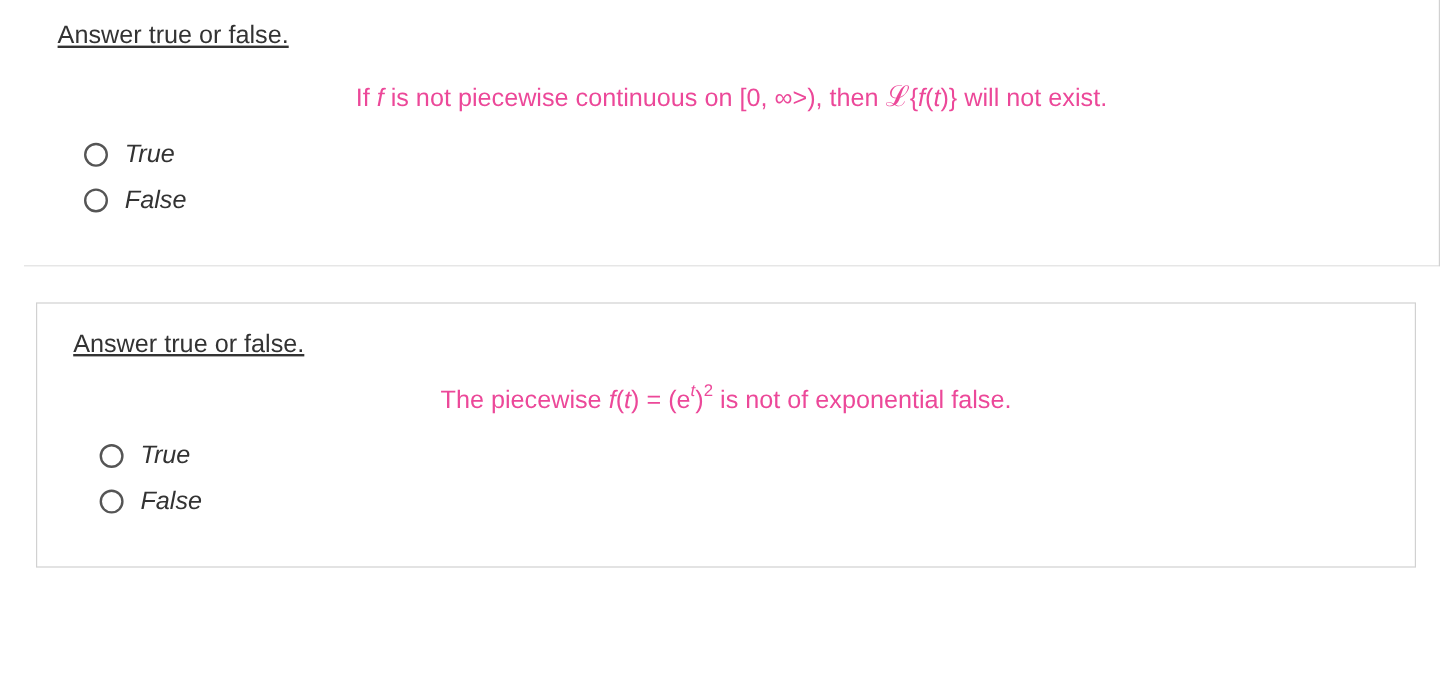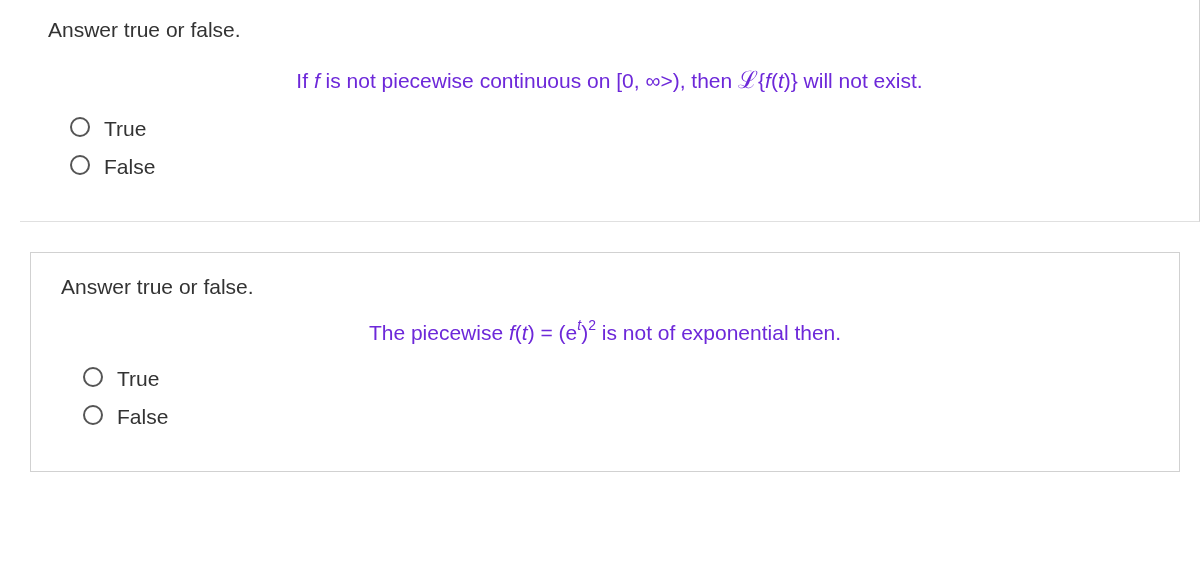--- a/index.html
+++ b/index.html
@@ -30,37 +30,39 @@
       margin-top: 30px;
       margin-left: 30px;
       margin-right: 20px;
       border: 1px solid #d1d1d1;
       padding: 22px 30px 28px 30px;
     }
     .prompt {
       font-size: 21px;
       color: #333;
       margin-bottom: 20px;
+      text-decoration: underline;
     }
     .statement {
       font-size: 21px;
-      color: #6d28d9;
+      color: #ec4899;
       margin-bottom: 22px;
       text-align: center;
       padding-left: 60px;
       padding-right: 60px;
     }
     .options {
       padding-left: 22px;
     }
     .option-row {
       display: flex;
-      align-items: flex-start;
+      align-items: center;
       margin-bottom: 14px;
       cursor: pointer;
+      font-style: italic;
     }
     .radio {
       width: 20px;
       height: 20px;
       border: 2px solid #555;
       border-radius: 50%;
       margin-right: 14px;
       flex-shrink: 0;
       background: #fff;
     }
@@ -98,21 +100,21 @@
     <div class="option-row">
       <div class="radio"></div>
       <span class="option-label">False</span>
     </div>
   </div>
 </div>
 
 <div class="question-box second">
   <div class="prompt">Answer true or false.</div>
   <div class="statement">
-    <span>The piecewise </span><span class="italic">f</span><span>(</span><span class="italic">t</span><span>) = (e</span><span class="sup italic">t</span><span>)</span><span class="sup">2</span><span> is not of exponential then.</span>
+    <span>The piecewise </span><span class="italic">f</span><span>(</span><span class="italic">t</span><span>) = (e</span><span class="sup italic">t</span><span>)</span><span class="sup">2</span><span> is not of exponential false.</span>
   </div>
   <div class="options">
     <div class="option-row">
       <div class="radio"></div>
       <span class="option-label">True</span>
     </div>
     <div class="option-row">
       <div class="radio"></div>
       <span class="option-label">False</span>
     </div>

